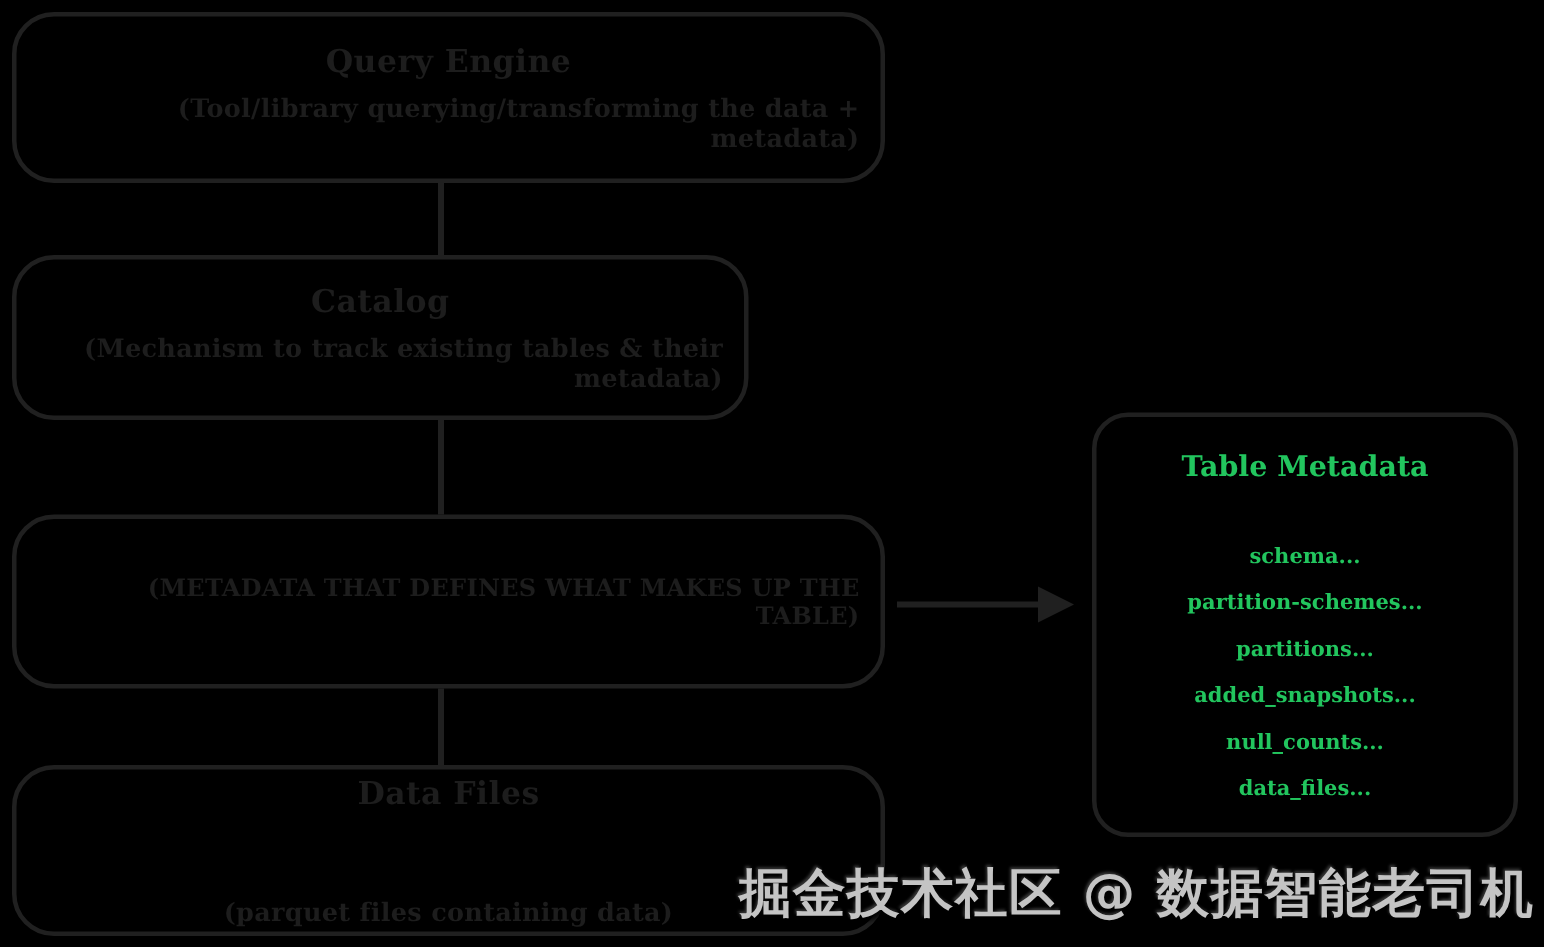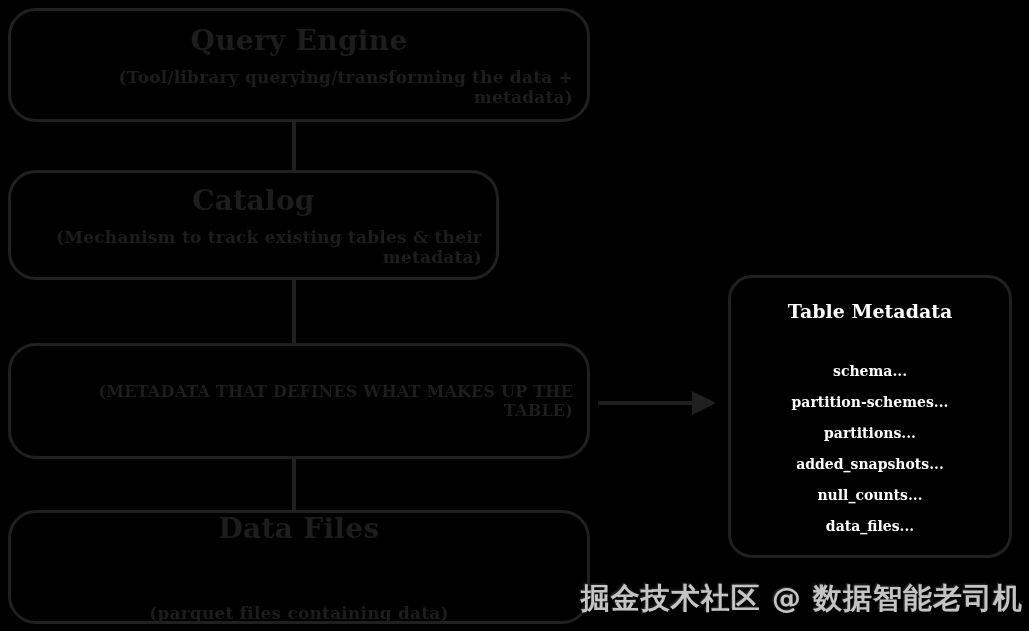--- a/index.html
+++ b/index.html
@@ -14,21 +14,21 @@
     border:3px solid #202020;
     border-radius:28px;
     background:transparent;
     color:#1d1d1d;
     display:flex;flex-direction:column;align-items:center;justify-content:center;
     text-align:center;
     box-sizing:border-box;
     padding:6px 14px;
   }
   .flowbox .title{
-    font-weight:bold;font-size:28px;letter-spacing:.3px;margin-bottom:10px;
+    font-weight:bold;font-size:21px;letter-spacing:.3px;margin-bottom:10px;
   }
   .flowbox .subtitle{
     font-weight:bold;font-size:17px;letter-spacing:.2px;text-align:right;
   }
   .subtitle.caps{text-transform:uppercase;font-size:16px;}
   .vline{
     position:absolute;width:4px;background:#202020;
   }
   .arrow-line{
     position:absolute;height:4px;background:#202020;
@@ -36,37 +36,37 @@
   .arrow-head{
     position:absolute;width:0;height:0;
     border-top:12px solid transparent;
     border-bottom:12px solid transparent;
     border-left:24px solid #202020;
   }
   .panel{
     position:absolute;
     border:3px solid #202020;
     border-radius:24px;
-    color:#ffffff;
+    color:#22c55e;
     box-sizing:border-box;
     text-align:center;
   }
   .panel .panel-title{
     font-weight:bold;font-size:19px;margin-top:22px;
   }
   .panel .panel-list{
     margin-top:34px;
     font-weight:bold;font-size:14px;line-height:31px;
   }
   .watermark{
     position:absolute;
     right:6px;bottom:12px;
     font-family:"DejaVu Sans","Liberation Sans",sans-serif;
     font-weight:bold;
-    font-size:29px;
+    font-size:35px;
     color:#c4c4c4;
     letter-spacing:1px;
     text-shadow:2px 2px 3px #000000, -1px -1px 2px #3a3a3a;
   }
 </style>
 </head>
 <body>
 
 <div class="stage">
 

